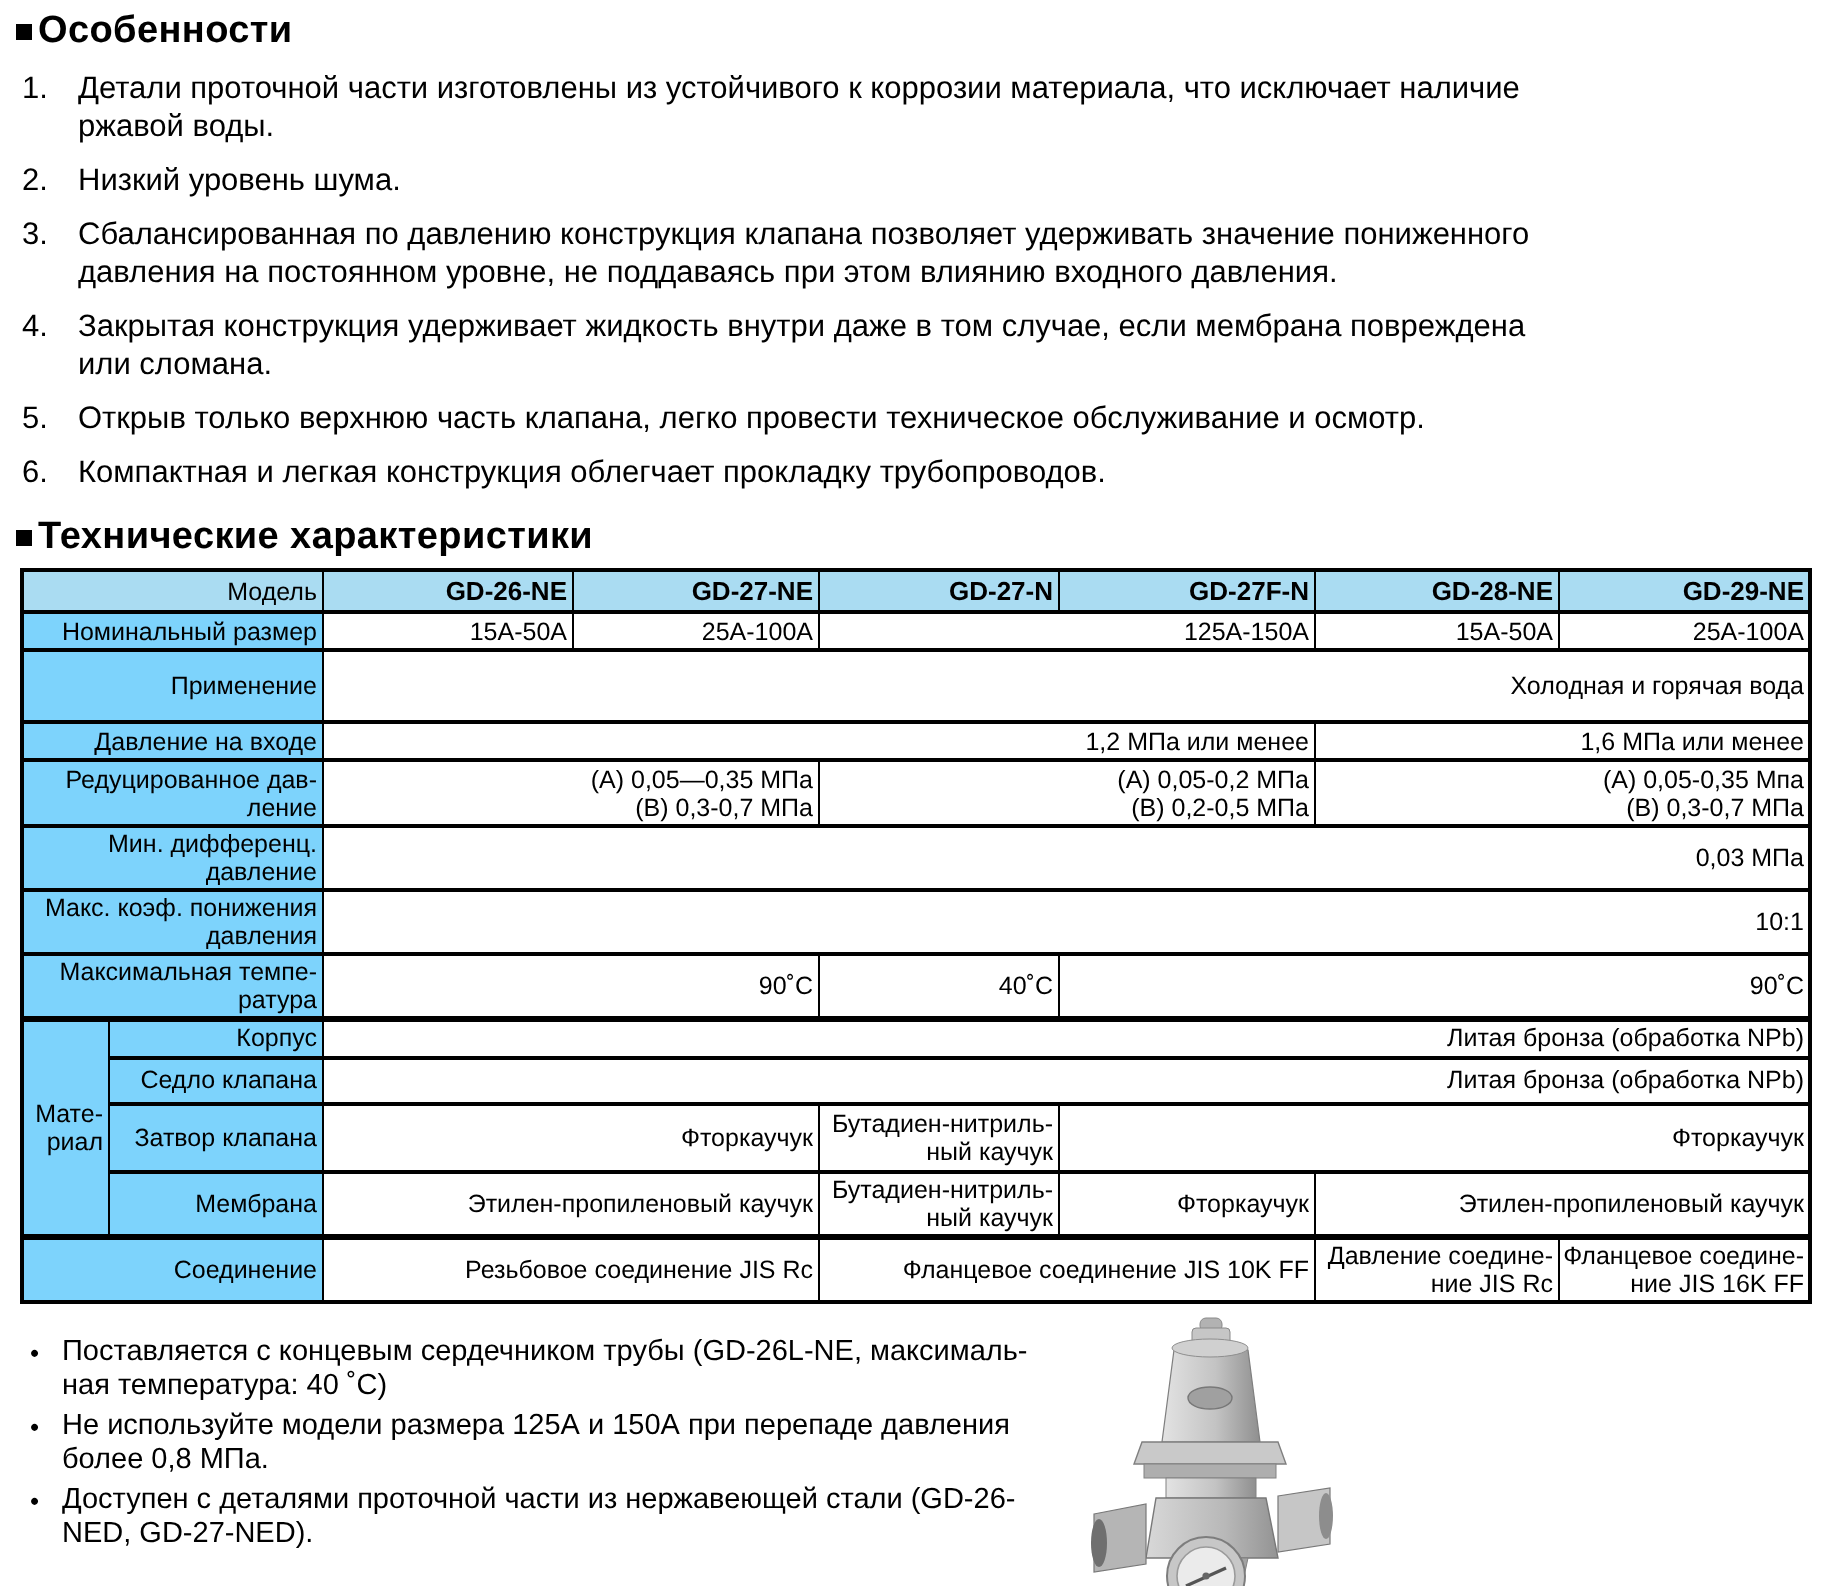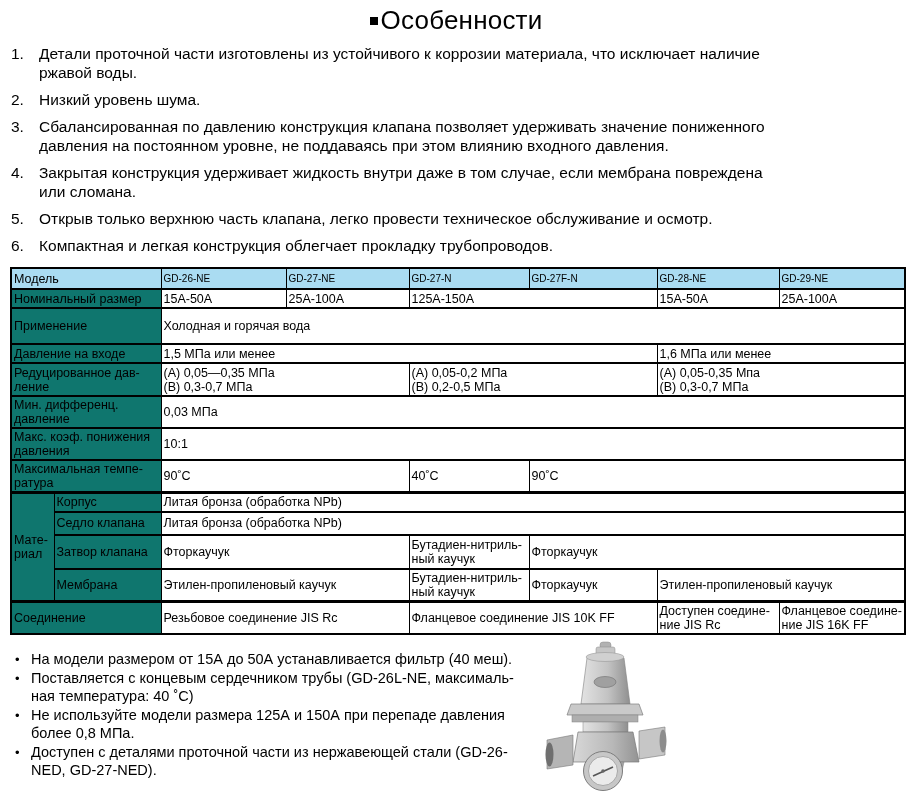--- a/index.html
+++ b/index.html
@@ -6,49 +6,48 @@
   html,body { margin:0; padding:0; }
   body {
     width:912px; height:793px; overflow:hidden;
     background:#ffffff; color:#000;
     font-family:"Liberation Sans", sans-serif;
   }
   .page { padding:3px 8px 0 8px; }
 
   .sec-title {
     display:flex; align-items:center;
-    font-size:26px; font-weight:normal; letter-spacing:0.2px;
+    font-size:19px; font-weight:bold; letter-spacing:0.2px;
     margin:2px 0 4px 0;
-    justify-content:center;
   }
   .sec-title .sq {
     width:8px; height:8px; background:#000; display:inline-block; margin-right:3px;
   }
 
   ol.features { list-style:none; margin:8px 0 0 0; padding:0;
     font-size:15.5px; line-height:19px; }
   ol.features li { position:relative; padding-left:31px; margin-bottom:8px;
     white-space:pre-line; }
   ol.features .num { position:absolute; left:3px; }
 
   .specs-wrap { margin-top:12px; }
   table.specs {
     border-collapse:collapse; table-layout:fixed; width:894px; margin-left:2px;
     font-size:12.5px; line-height:14px;
   }
   table.specs td {
     border:1px solid #000; border-top-width:2px; border-bottom-width:2px;
-    text-align:left; vertical-align:middle; padding:1px 2px;
+    text-align:right; vertical-align:middle; padding:1px 2px;
     white-space:pre-line; overflow:hidden;
   }
   table.specs { border:2px solid #000; }
   tr.sep td { border-top-width:3px; }
   .blu  { background:#aadcf2; }
-  .lblu { background:#0f766e; }
-  .mdl  { font-weight:normal; font-size:10px; }
+  .lblu { background:#7dd3fc; }
+  .mdl  { font-weight:bold; font-size:13px; }
 
   .bottom { display:flex; align-items:flex-start; margin-top:10px; }
   ul.notes { list-style:none; margin:6px 0 0 0; padding:0;
     width:520px; font-size:14.5px; line-height:17.5px; }
   ul.notes li { position:relative; padding-left:23px; margin-bottom:2px;
     white-space:pre-line; }
   ul.notes li::before { content:"\2022"; position:absolute; left:7px; top:0;
     font-size:13px; }
 
   .photo { margin-left:12px; margin-top:-4px; }
@@ -70,20 +69,24 @@
       <li><span class="num">3.</span><span>Сбалансированная по давлению конструкция клапана позволяет удерживать значение пониженного
 давления на постоянном уровне, не поддаваясь при этом влиянию входного давления.</span></li>
       <li><span class="num">4.</span><span>Закрытая конструкция удерживает жидкость внутри даже в том случае, если мембрана повреждена
 или сломана.</span></li>
       <li><span class="num">5.</span><span>Открыв только верхнюю часть клапана, легко провести техническое обслуживание и осмотр.</span></li>
       <li><span class="num">6.</span><span>Компактная и легкая конструкция облегчает прокладку трубопроводов.</span></li>
     </ol>
   </div>
 
   <div class="specs-wrap">
+    <div class="sec-title">
+      <span class="sq"></span>
+      <span>Технические характеристики</span>
+    </div>
 
     <table class="specs">
       <colgroup>
         <col style="width:43px">
           <col style="width:107px">
           <col style="width:125px">
           <col style="width:123px">
         <col style="width:120px">
           <col style="width:128px">
           <col style="width:122px">
@@ -106,21 +109,21 @@
         <td colspan="2">125A-150A</td>
         <td>15A-50A</td>
         <td>25A-100A</td>
       </tr>
       <tr style="height:36px">
         <td colspan="2" class="lblu">Применение</td>
         <td colspan="6">Холодная и горячая вода</td>
       </tr>
       <tr style="height:19px">
         <td colspan="2" class="lblu">Давление на входе</td>
-        <td colspan="4">1,5 МПа или менее</td>
+        <td colspan="4">1,2 МПа или менее</td>
         <td colspan="2">1,6 МПа или менее</td>
       </tr>
       <tr style="height:33px">
         <td colspan="2" class="lblu">Редуцированное дав-
 ление</td>
         <td colspan="2">(A) 0,05—0,35 МПа
 (B) 0,3-0,7 МПа</td>
         <td colspan="2">(A) 0,05-0,2 МПа
 (B) 0,2-0,5 МПа</td>
         <td colspan="2">(A) 0,05-0,35 Мпа
@@ -165,32 +168,31 @@
         <td colspan="2">Этилен-пропиленовый каучук</td>
         <td>Бутадиен-нитриль-
 ный каучук</td>
         <td>Фторкаучук</td>
         <td colspan="2">Этилен-пропиленовый каучук</td>
       </tr>
       <tr class="sep" style="height:31px">
         <td colspan="2" class="lblu">Соединение</td>
         <td colspan="2">Резьбовое соединение JIS Rc</td>
         <td colspan="2">Фланцевое соединение JIS 10K FF</td>
-        <td>Доступен соедине-
+        <td>Давление соедине-
 ние JIS Rc</td>
         <td>Фланцевое соедине-
 ние JIS 16K FF</td>
       </tr>
     </tbody>
       </table>
   </div>
 
   <div class="bottom">
     <ul class="notes">
-      <li>На модели размером от 15А до 50А устанавливается фильтр (40 меш).</li>
       <li>Поставляется с концевым сердечником трубы (GD-26L-NE, максималь-
 ная температура: 40 ˚C)</li>
       <li>Не используйте модели размера 125А и 150А при перепаде давления
 более 0,8 МПа.</li>
       <li>Доступен с деталями проточной части из нержавеющей стали (GD-26-
 NED, GD-27-NED).</li>
     </ul>
 
     <div class="photo">
       <svg width="132" height="152" viewBox="0 0 132 152">

